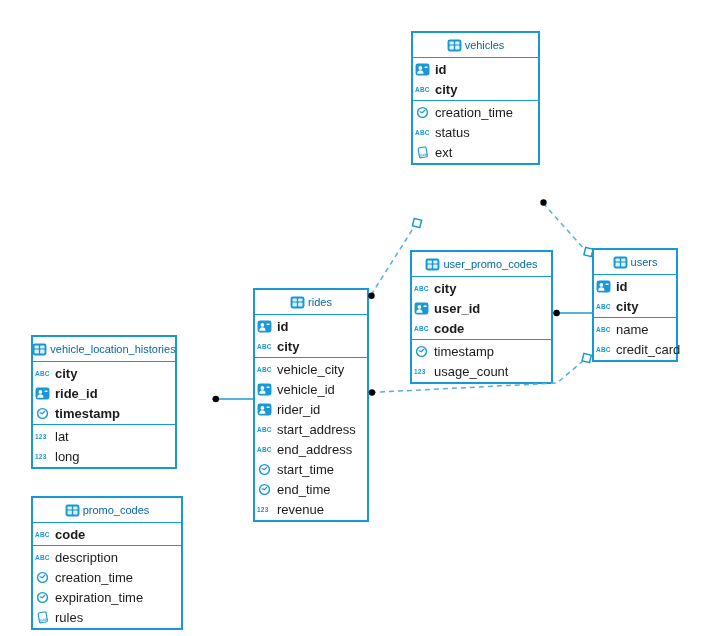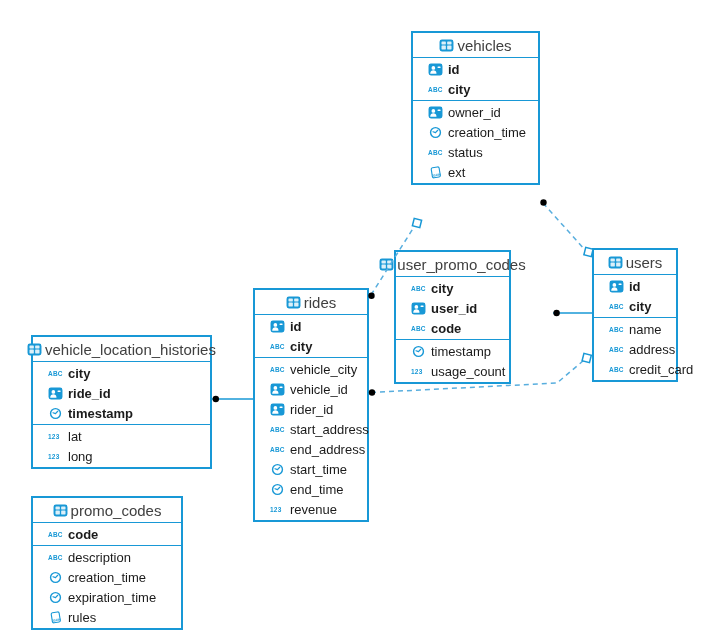--- a/index.html
+++ b/index.html
@@ -7,25 +7,25 @@
     position:relative; width:705px; height:636px; background:#ffffff;
     font-family:"Liberation Sans", sans-serif; overflow:hidden;
   }
   .table-card {
     position:absolute; background:#ffffff;
     border:2px solid #1898d6; box-sizing:border-box; z-index:1;
   }
   .t-header {
     height:24px; display:flex; align-items:center; justify-content:center;
     gap:3px; border-bottom:1.5px solid #1898d6;
-    font-size:15px; color:#404040; white-space:nowrap;
+    font-size:11px; color:#0369a1; white-space:nowrap;
   }
   .row {
     height:20px; display:flex; align-items:center; gap:5px;
-    padding:0 15px; font-size:13px; color:#1b1b1b; white-space:nowrap;
+    padding:0 2px; font-size:13px; color:#1b1b1b; white-space:nowrap;
   }
   .t-keys { padding:1px 0; }
   .t-keys .row { font-weight:bold; }
   .t-cols { border-top:1.5px solid #1898d6; padding:1px 0; }
   .svgic { width:15px; height:13px; flex:0 0 15px; }
   .t-header .svgic { width:15px; height:13px; }
   .txtic {
     color:#1898d6; font-size:6.5px; font-weight:bold; letter-spacing:.2px;
     width:15px; flex:0 0 15px; text-align:left; line-height:13px;
   }
@@ -86,44 +86,38 @@
         <span>id</span>
       </div>
       <div class="row">
         <span class="txtic">ABC</span>
         <span>city</span>
       </div>
     </div>
     <div class="t-cols">
       <div class="row">
         <svg class="svgic">
-            <use href="#i-id"></use>
-          </svg>
-        <span>owner_id</span>
-      </div>
-      <div class="row">
-        <svg class="svgic">
             <use href="#i-clock"></use>
           </svg>
         <span>creation_time</span>
       </div>
       <div class="row">
         <span class="txtic">ABC</span>
         <span>status</span>
       </div>
       <div class="row">
         <svg class="svgic">
             <use href="#i-json"></use>
           </svg>
         <span>ext</span>
       </div>
     </div>
   </div>
 
-  <div class="table-card" style="left:394px; top:250px; width:117px">
+  <div class="table-card" style="left:410px; top:250px; width:143px">
     <div class="t-header">
       <svg class="svgic">
           <use href="#i-table"></use>
         </svg>
       <span>user_promo_codes</span>
     </div>
     <div class="t-keys">
       <div class="row">
         <span class="txtic">ABC</span>
         <span>city</span>
@@ -172,24 +166,20 @@
         <span>city</span>
       </div>
     </div>
     <div class="t-cols">
       <div class="row">
         <span class="txtic">ABC</span>
         <span>name</span>
       </div>
       <div class="row">
         <span class="txtic">ABC</span>
-        <span>address</span>
-      </div>
-      <div class="row">
-        <span class="txtic">ABC</span>
         <span>credit_card</span>
       </div>
     </div>
   </div>
 
   <div class="table-card" style="left:253px; top:288px; width:116px">
     <div class="t-header">
       <svg class="svgic">
           <use href="#i-table"></use>
         </svg>
@@ -244,21 +234,21 @@
           </svg>
         <span>end_time</span>
       </div>
       <div class="row">
         <span class="txtic">123</span>
         <span>revenue</span>
       </div>
     </div>
   </div>
 
-  <div class="table-card" style="left:31px; top:335px; width:181px">
+  <div class="table-card" style="left:31px; top:335px; width:146px">
     <div class="t-header">
       <svg class="svgic">
           <use href="#i-table"></use>
         </svg>
       <span>vehicle_location_histories</span>
     </div>
     <div class="t-keys">
       <div class="row">
         <span class="txtic">ABC</span>
         <span>city</span>

